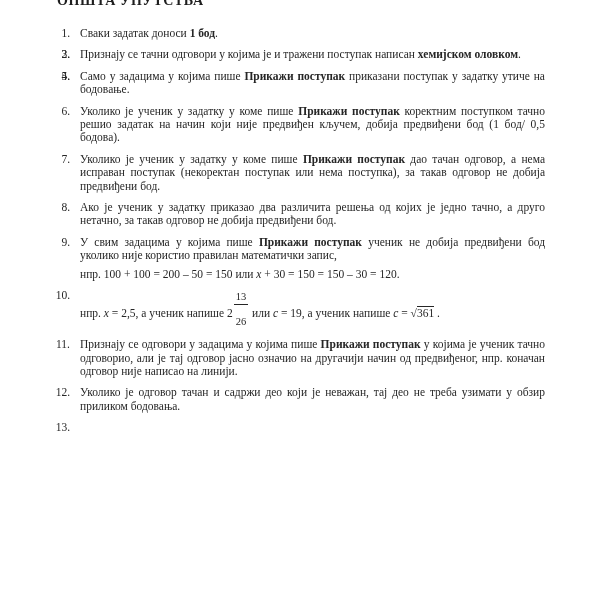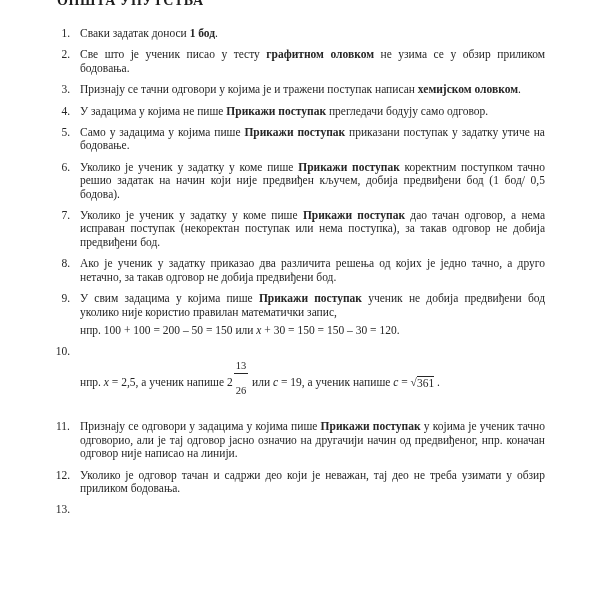--- a/index.html
+++ b/index.html
@@ -62,21 +62,21 @@
     white-space: nowrap;
   }
   .seg-bold   { font-weight: bold; }
   .seg-italic { font-style: italic; }
   .frac {
     display: inline-block;
     vertical-align: -0.68em;
     text-align: left;
     line-height: 1;
     font-size: 10.5px;
-    margin: 16px 1px;
+    margin: 3px 1px;
   }
   .frac .frac-num {
     display: block;
     padding: 0 2px 1px 2px;
   }
   .frac .frac-den {
     display: block;
     border-top: 1px solid #262626;
     padding: 12px 2px 0 2px;
   }
@@ -91,29 +91,27 @@
 
 <div class="page">
   <h1 class="doc-title">ОПШТА УПУТСТВА</h1>
   <ol class="instructions" id="instructions-list">
       <li class="list-item">
         <span class="item-number">1.</span>
         <div class="item-text"><span>Сваки задатак доноси </span><span class="seg-bold">1 бод</span><span>.</span></div>
       </li>
       <li class="list-item">
         <span class="item-number">2.</span>
-        <div class="item-text"><span>Све што је ученик писао у тесту </span><span class="seg-bold">графитном оловком</span><span> не узима се у обзир приликом бодовања.</span></div>
       </li>
       <li class="list-item">
         <span class="item-number">3.</span>
         <div class="item-text"><span>Признају се тачни одговори у којима је и тражени поступак написан </span><span class="seg-bold">хемијском оловком</span><span>.</span></div>
       </li>
       <li class="list-item">
         <span class="item-number">4.</span>
-        <div class="item-text"><span>У задацима у којима не пише </span><span class="seg-bold">Прикажи поступак</span><span> прегледачи бодују само одговор.</span></div>
       </li>
       <li class="list-item">
         <span class="item-number">5.</span>
         <div class="item-text"><span>Само у задацима у којима пише </span><span class="seg-bold">Прикажи поступак</span><span> приказани поступак у задатку утиче на бодовање.</span></div>
       </li>
       <li class="list-item">
         <span class="item-number">6.</span>
         <div class="item-text"><span>Уколико је ученик у задатку у коме пише </span><span class="seg-bold">Прикажи поступак</span><span> коректним поступком тачно решио задатак на начин који није предвиђен кључем, добија предвиђени бод (1 бод/ 0,5 бодова).</span></div>
       </li>
       <li class="list-item">

